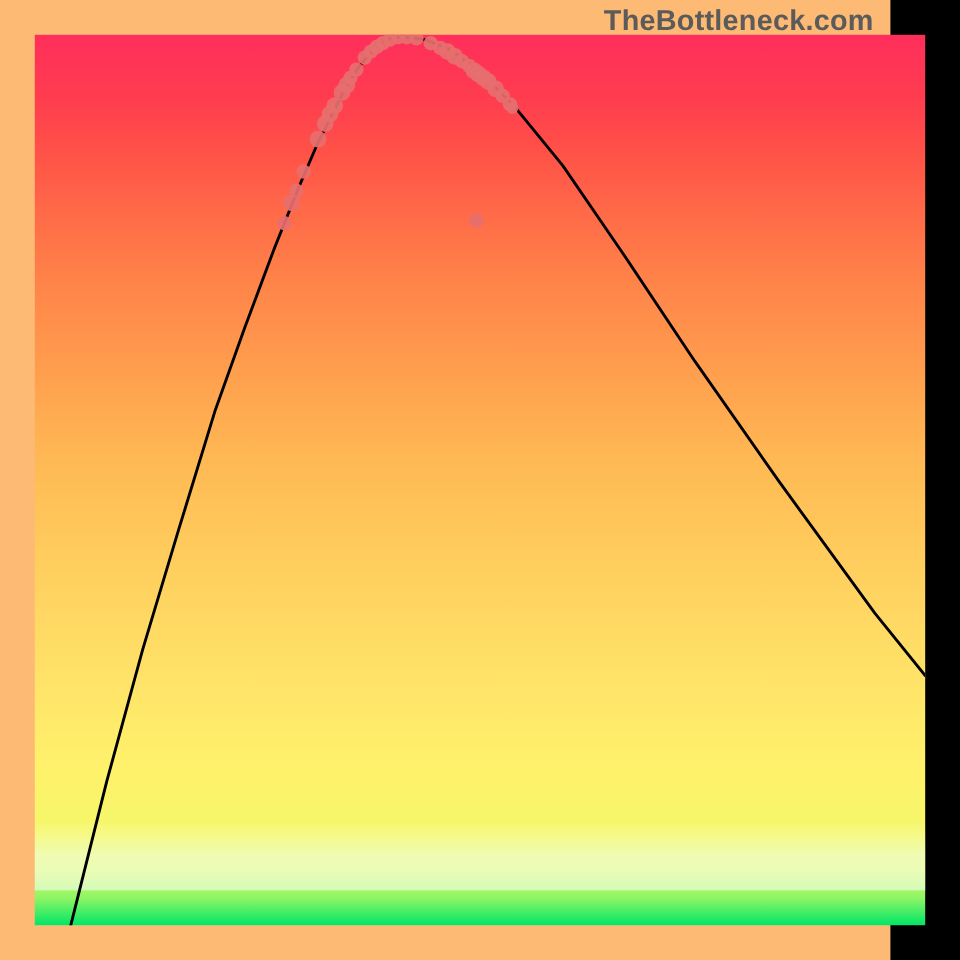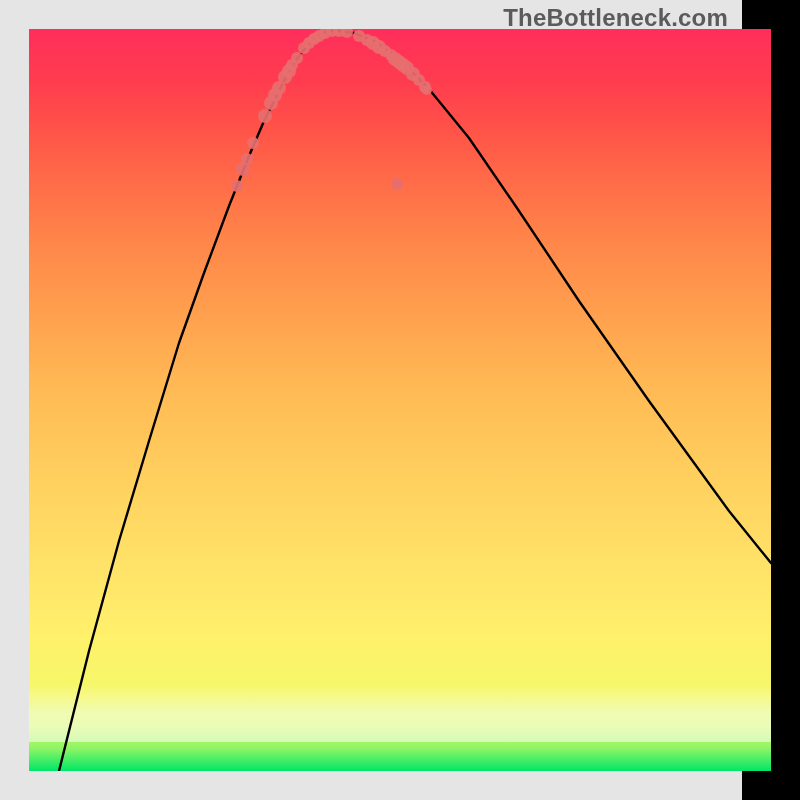--- a/index.html
+++ b/index.html
@@ -1,21 +1,21 @@
 <!DOCTYPE html>
 <html><head>
 <meta charset="utf-8">
 <style>
   * { margin: 0; padding: 0; box-sizing: border-box; }
   html, body { width: 800px; height: 800px; overflow: hidden; background: #000; }
   .frame {
     position: relative;
     width: 742px;
     height: 800px;
-    background: #e5e5e5;
+    background: #fdba74;
   }
   .watermark {
     position: absolute;
     top: 4px;
     right: 14px;
     font-family: Arial, Helvetica, sans-serif;
     font-size: 24px;
     font-weight: 600;
     color: #5b5b5b;
     letter-spacing: 0.2px;

